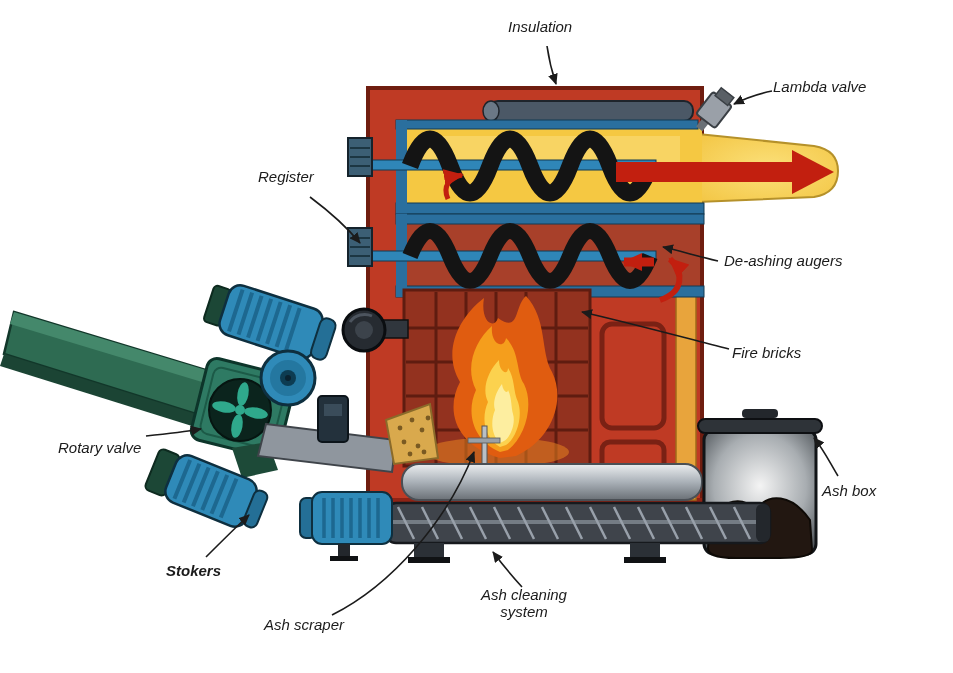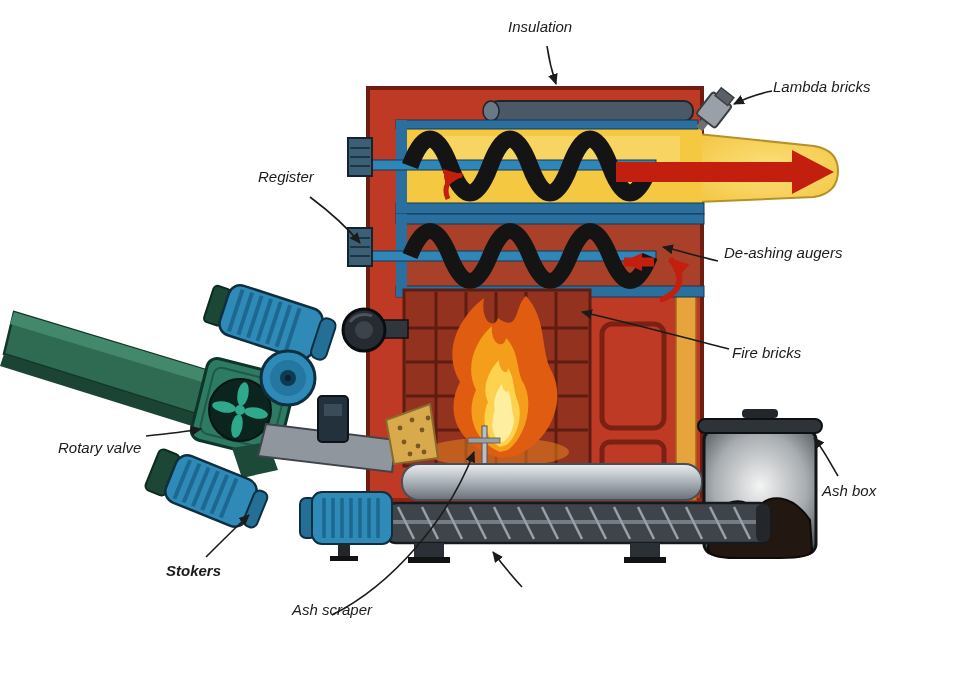--- a/index.html
+++ b/index.html
@@ -241,22 +241,23 @@
       <path d="M729,349 C678,336 626,322 582,312" marker-end="url(#arwK)"></path>
       <path d="M146,436 C166,434 184,432 201,429" marker-end="url(#arwK)"></path>
       <path d="M838,476 C830,463 824,450 814,438" marker-end="url(#arwK)"></path>
       <path d="M206,557 C220,543 234,529 249,515" marker-end="url(#arwK)"></path>
       <path d="M332,615 C392,585 448,520 474,452" marker-end="url(#arwK)"></path>
       <path d="M522,587 C512,576 502,564 493,552" marker-end="url(#arwK)"></path>
     </g>
   </svg>
 
   <div class="label" style="left:508px;top:18px;">Insulation</div>
-  <div class="label" style="left:773px;top:78px;">Lambda bricks</div>
+  <div class="label" style="left:773px;top:78px;">Lambda valve</div>
   <div class="label" style="left:258px;top:168px;">Register</div>
-  <div class="label" style="left:724px;top:244px;text-align:center;">De-ashing augers</div>
+  <div class="label" style="left:724px;top:252px;text-align:center;">De-ashing augers</div>
   <div class="label" style="left:732px;top:344px;text-align:center;">Fire bricks</div>
   <div class="label" style="left:58px;top:428px;margin-top:11px;">Rotary valve</div>
   <div class="label" style="left:822px;top:482px;">Ash box</div>
   <div class="label" style="left:166px;top:562px;font-weight:bold;">Stokers</div>
-  <div class="label" style="left:264px;top:601px;margin-left:28px;">Ash scraper</div>
+  <div class="label" style="left:264px;top:616px;">Ash scraper</div>
+  <div class="label wrap" style="left:458px;top:586px;">Ash cleaning system</div>
 
 </div>
 
 </body></html>

